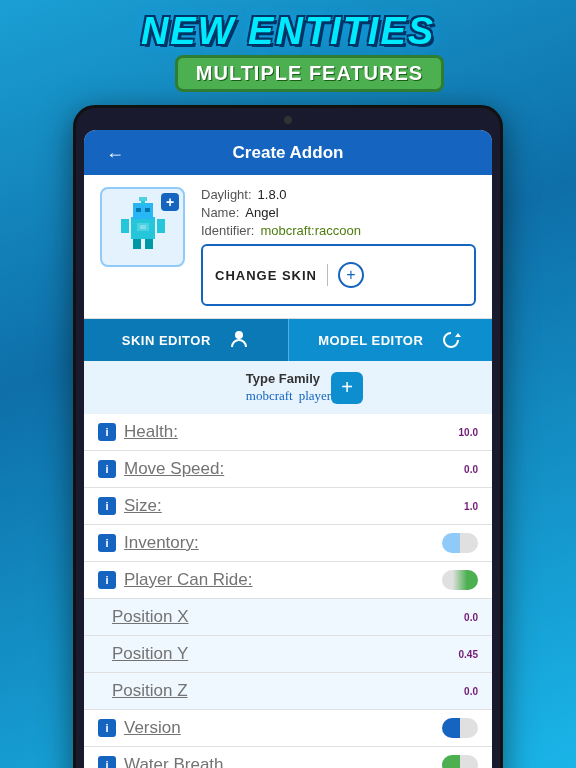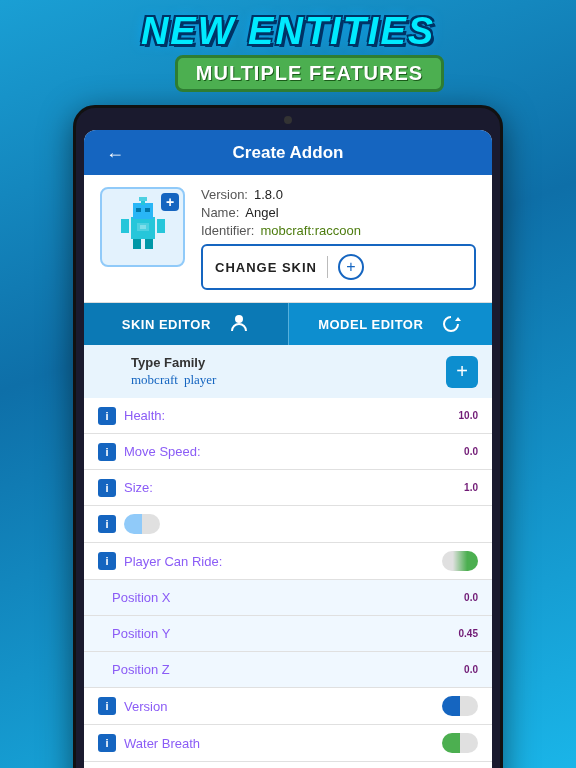--- a/index.html
+++ b/index.html
@@ -155,21 +155,21 @@
     }
     .meta-link {
       color: #4d7c0f;
     }
 
     .change-skin-btn {
       display: flex;
       align-items: center;
       border: 2px solid #1565c0;
       border-radius: 6px;
-      padding: 8px 12px;
+      padding: 16px 12px;
       background: #fff;
       cursor: pointer;
       margin-top: 6px;
       gap: 10px;
     }
     .change-skin-text {
       font-weight: 900;
       font-size: 13px;
       color: #222;
       letter-spacing: 1px;
@@ -231,21 +231,21 @@
     
     .content-area {
       background: #e8f4fd;
       padding: 0;
     }
 
     
     .type-family-row {
       display: flex;
       align-items: center;
-      justify-content: space-between;
+      justify-content: center;
       padding: 10px 14px;
       background: #e8f4fd;
       margin-left: 33px;
     }
     .type-family-info {}
     .type-family-label {
       font-size: 13px;
       color: #333;
       font-weight: 600;
     }
@@ -297,22 +297,23 @@
       font-size: 11px;
       font-weight: bold;
       display: flex;
       align-items: center;
       justify-content: center;
       margin-right: 8px;
       flex-shrink: 0;
     }
     .prop-name {
       flex: 1;
-      font-size: 13px;
-      color: #8b5cf6;
+      font-size: 17px;
+      color: #737373;
+      text-decoration: underline;
     }
     .prop-value {
       font-size: 10px;
       color: #701a75;
       font-weight: 700;
     }
 
     
     .toggle-switch {
       width: 36px;
@@ -377,21 +378,21 @@
           <rect x="8" y="24" width="8" height="14" fill="#26c6da"></rect>
           <rect x="44" y="24" width="8" height="14" fill="#26c6da"></rect>
 
           <rect x="24" y="28" width="12" height="8" fill="#4dd0e1"></rect>
           <rect x="27" y="30" width="6" height="4" fill="#80deea"></rect>
         </svg>
       </div>
 
       <div class="addon-meta">
         <div class="meta-row">
-          <span class="meta-label">Version:</span>
+          <span class="meta-label">Daylight:</span>
           <span class="meta-value">1.8.0</span>
         </div>
         <div class="meta-row">
           <span class="meta-label">Name:</span>
           <span class="meta-value">Angel</span>
         </div>
         <div class="meta-row">
           <span class="meta-label">Identifier:</span>
           <span class="meta-link">mobcraft:raccoon</span>
         </div>
@@ -449,20 +450,21 @@
             <span class="prop-name">Move Speed:</span>
             <span class="prop-value">0.0</span>
           </div>
           <div class="prop-row">
             <div class="info-badge">i</div>
             <span class="prop-name">Size:</span>
             <span class="prop-value">1.0</span>
           </div>
           <div class="prop-row">
             <div class="info-badge">i</div>
+            <span class="prop-name">Inventory:</span>
             <div class="toggle-switch off"></div>
           </div>
           <div class="prop-row">
             <div class="info-badge">i</div>
             <span class="prop-name">Player Can Ride:</span>
             <div class="toggle-switch on-green"></div>
           </div>
           <div class="prop-row sub">
             <span class="prop-name">Position X</span>
             <span class="prop-value">0.0</span>

